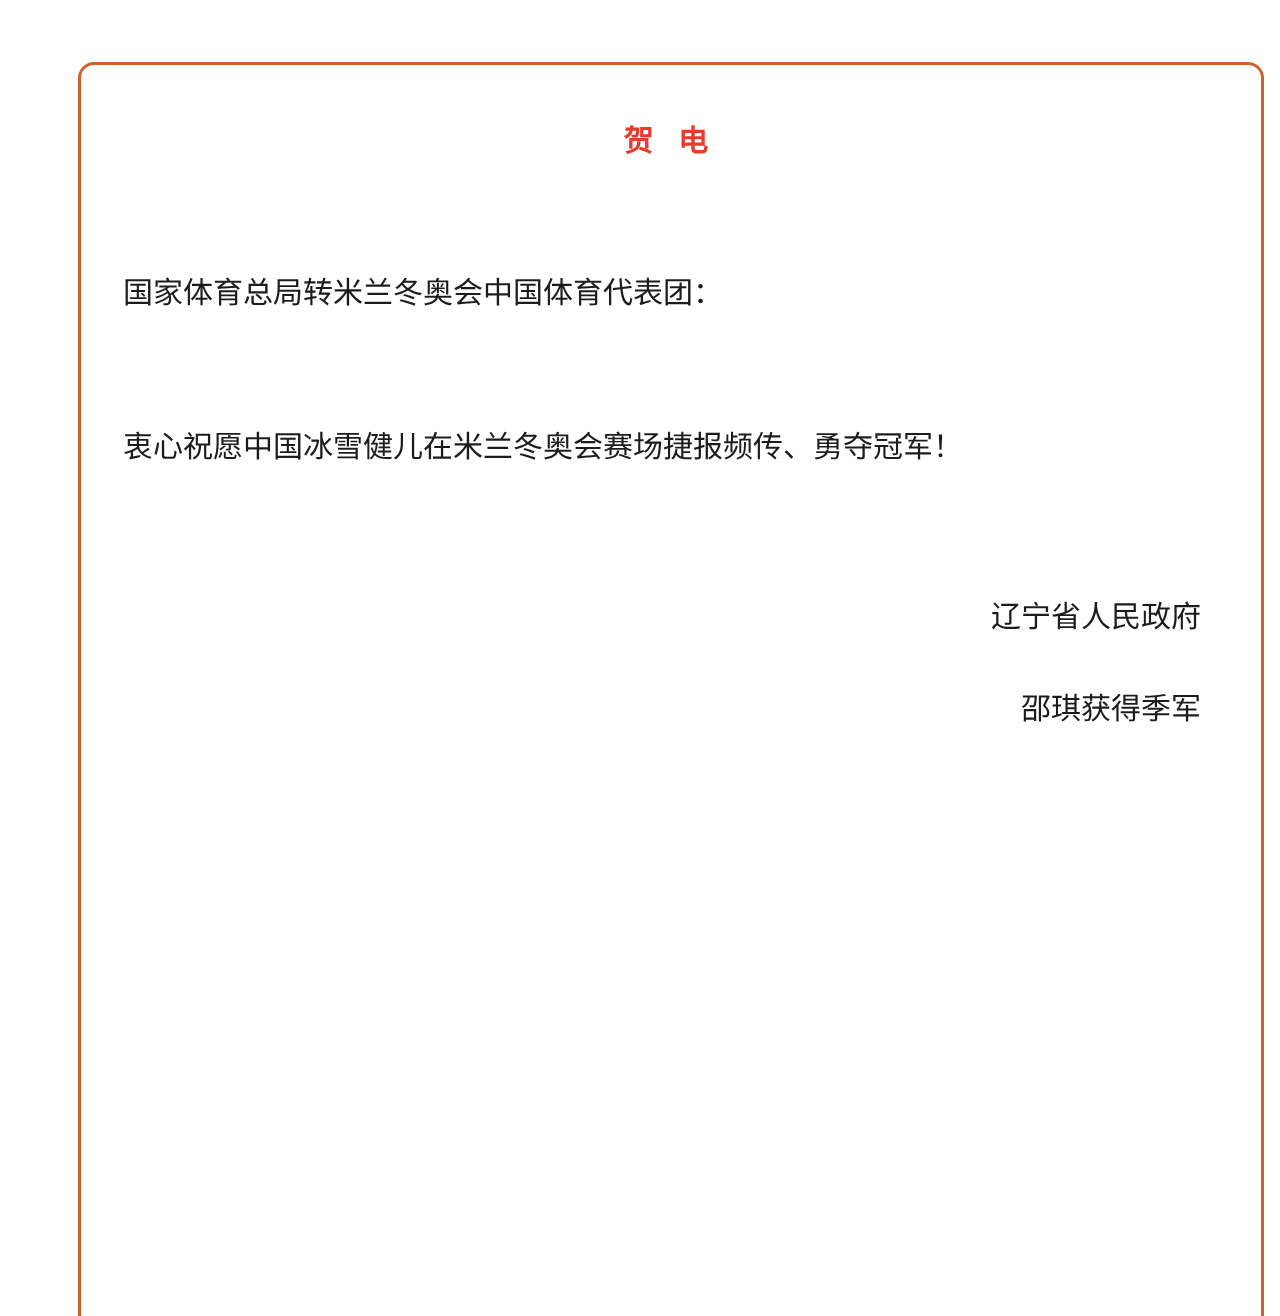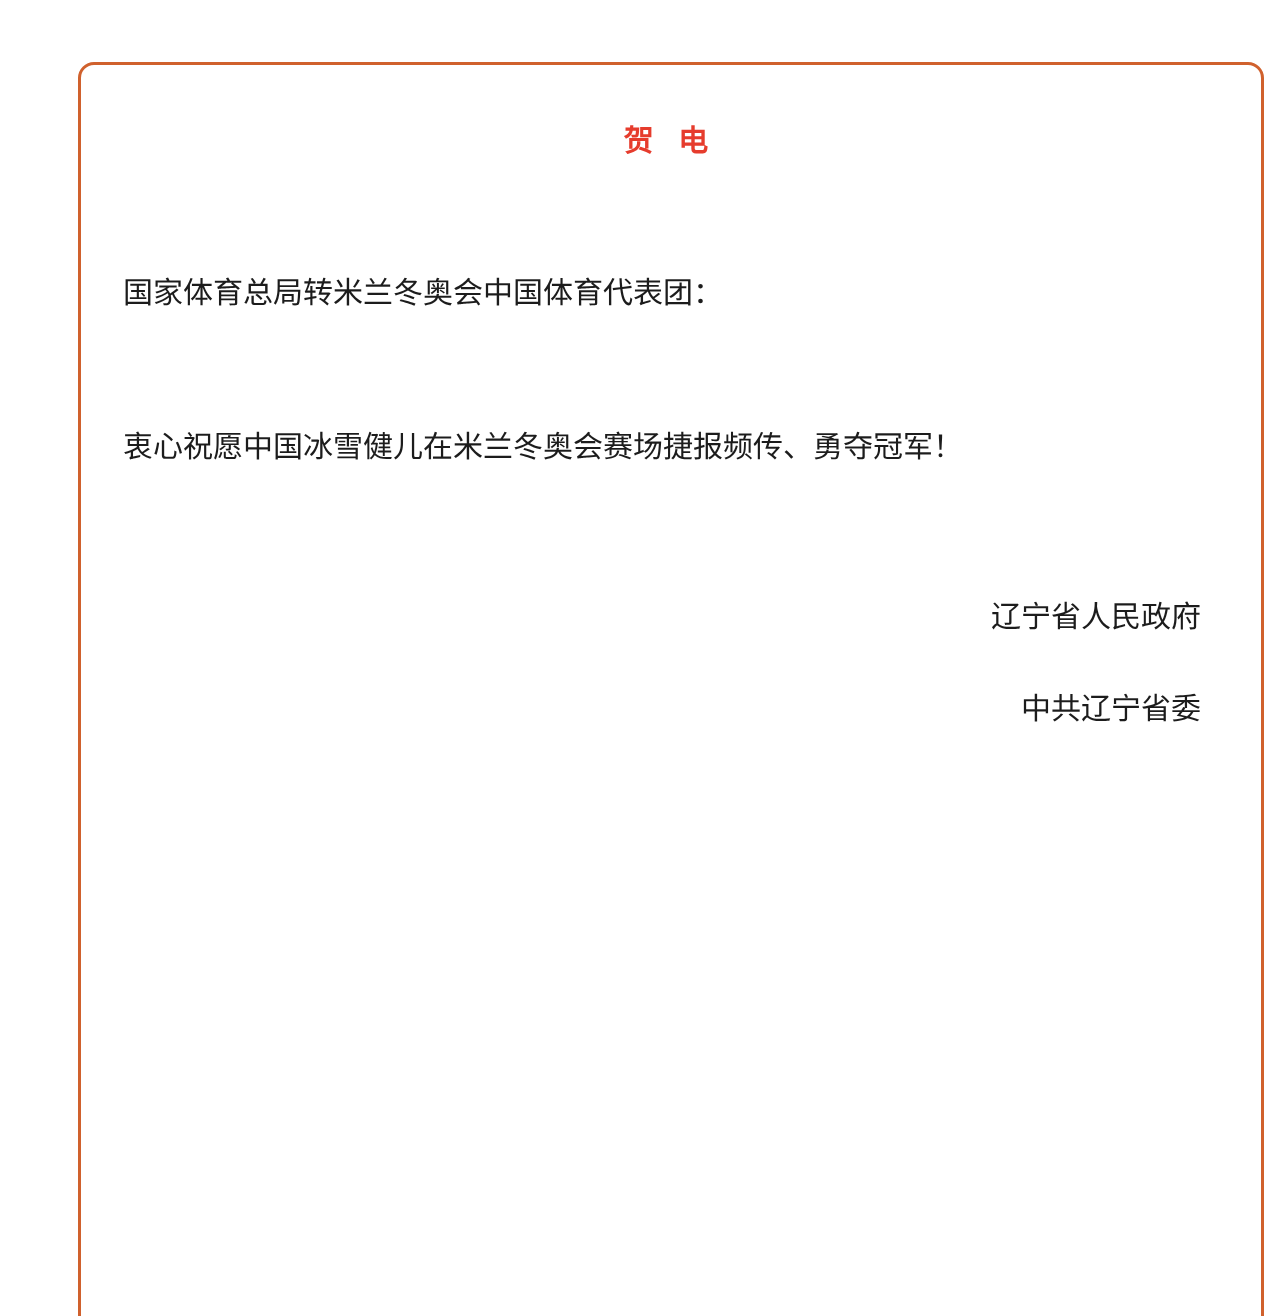--- a/index.html
+++ b/index.html
@@ -64,19 +64,19 @@
     <h1 class="doc-title">贺 电</h1>
 
     <p class="body-text salutation">国家体育总局转米兰冬奥会中国体育代表团：</p>
 
 
 
     <p class="body-text">衷心祝愿中国冰雪健儿在米兰冬奥会赛场捷报频传、勇夺冠军！</p>
 
     <div class="signature-block">
       <span class="sig-line">辽宁省人民政府</span>
-      <span class="sig-line">中共辽宁省委</span>
+      <span class="sig-line">邵琪获得季军</span>
     </div>
 
   </div>
 
   <div class="next-card-peek"></div>
 </div>
 
 </body></html>

